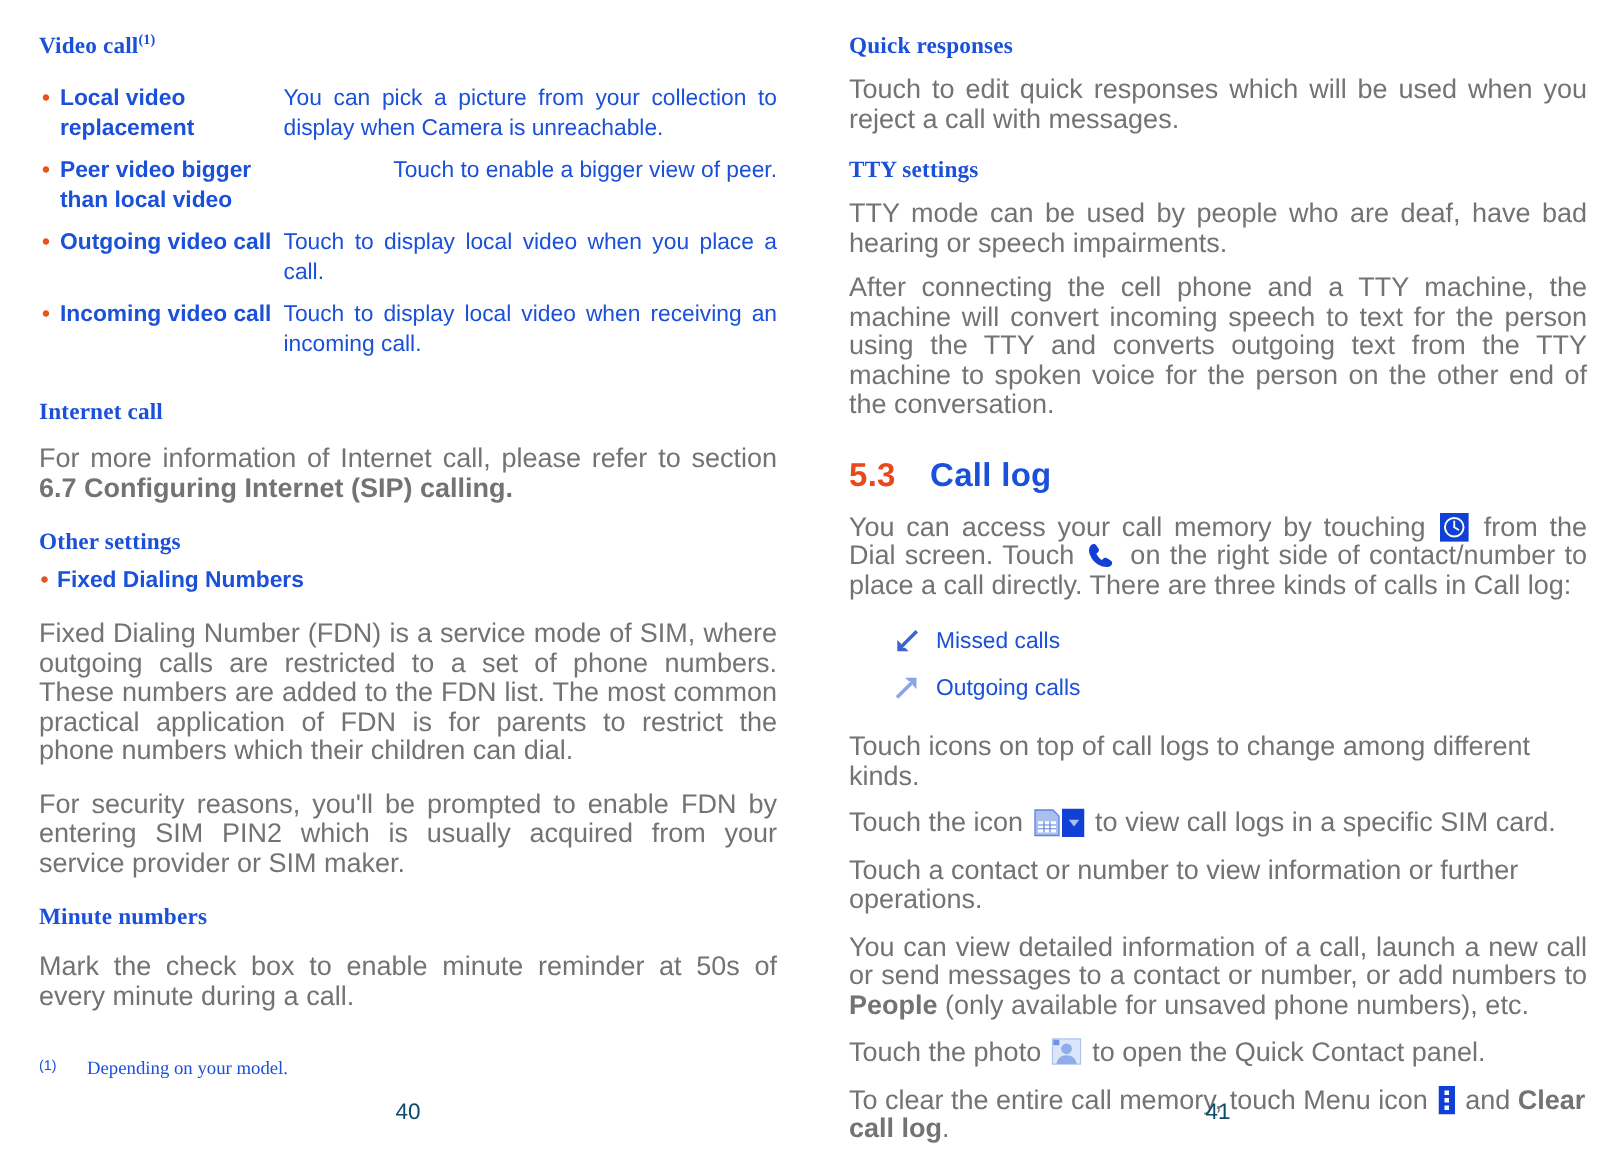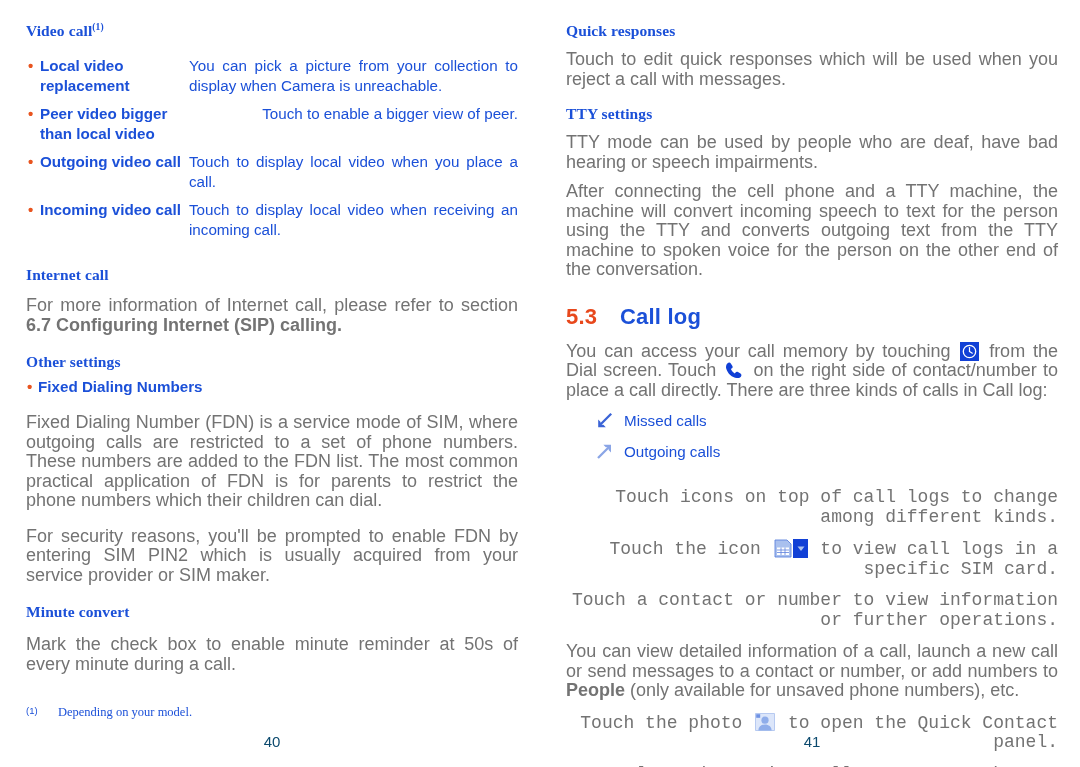--- a/index.html
+++ b/index.html
@@ -37,21 +37,21 @@
     letter-spacing: .1px;
     font-family: Liberation Serif, serif;
   }
   .body-text {
     font-size: 18px;
     line-height: 19.5px;
     color: #737373;
     text-align: justify;
     margin: 0;
   }
-  .body-text.nojust { text-align: right; font-family: Liberation Mono, monospace; }
+  .body-text.nojust { text-align: left; }
   b, .bold { font-weight: bold; }
   sup.fn {
     font-size: 9.5px;
     vertical-align: super;
     font-weight: bold;
   }
 
   
   .def-row {
     display: flex;
@@ -139,20 +139,21 @@
     bottom: 17px;
     width: 492px;
     text-align: center;
     font-size: 15px;
     color: #0c4a6e;
   }
 
   
   .legend-row {
     display: flex;
+    align-items: center;
     height: 31px;
   }
   .legend-icon {
     width: 58px;
     flex: 0 0 58px;
     display: flex;
     justify-content: flex-start;
     padding-left: 30px;
     box-sizing: border-box;
   }
@@ -255,21 +256,21 @@
     <div class="gap-16"></div>
 
     <p class="body-text">Fixed Dialing Number (FDN) is a service mode of SIM, where outgoing calls are restricted to a set of phone numbers. These numbers are added to the FDN list. The most common practical application of FDN is for parents to restrict the phone numbers which their children can dial.</p>
 
     <div class="gap-16"></div>
 
     <p class="body-text">For security reasons, you'll be prompted to enable FDN by entering SIM PIN2 which is usually acquired from your service provider or SIM maker.</p>
 
     <div class="gap-18"></div>
 
-    <h3 class="sec-head">Minute convert</h3>
+    <h3 class="sec-head">Minute numbers</h3>
 
     <div class="gap-14"></div>
 
     <p class="body-text">Mark the check box to enable minute reminder at 50s of every minute during a call.</p>
 
     <div class="footnote" style="left:0">
       <span class="mark">(1)</span>
       <span class="fntext">Depending on your model.</span>
     </div>
 

